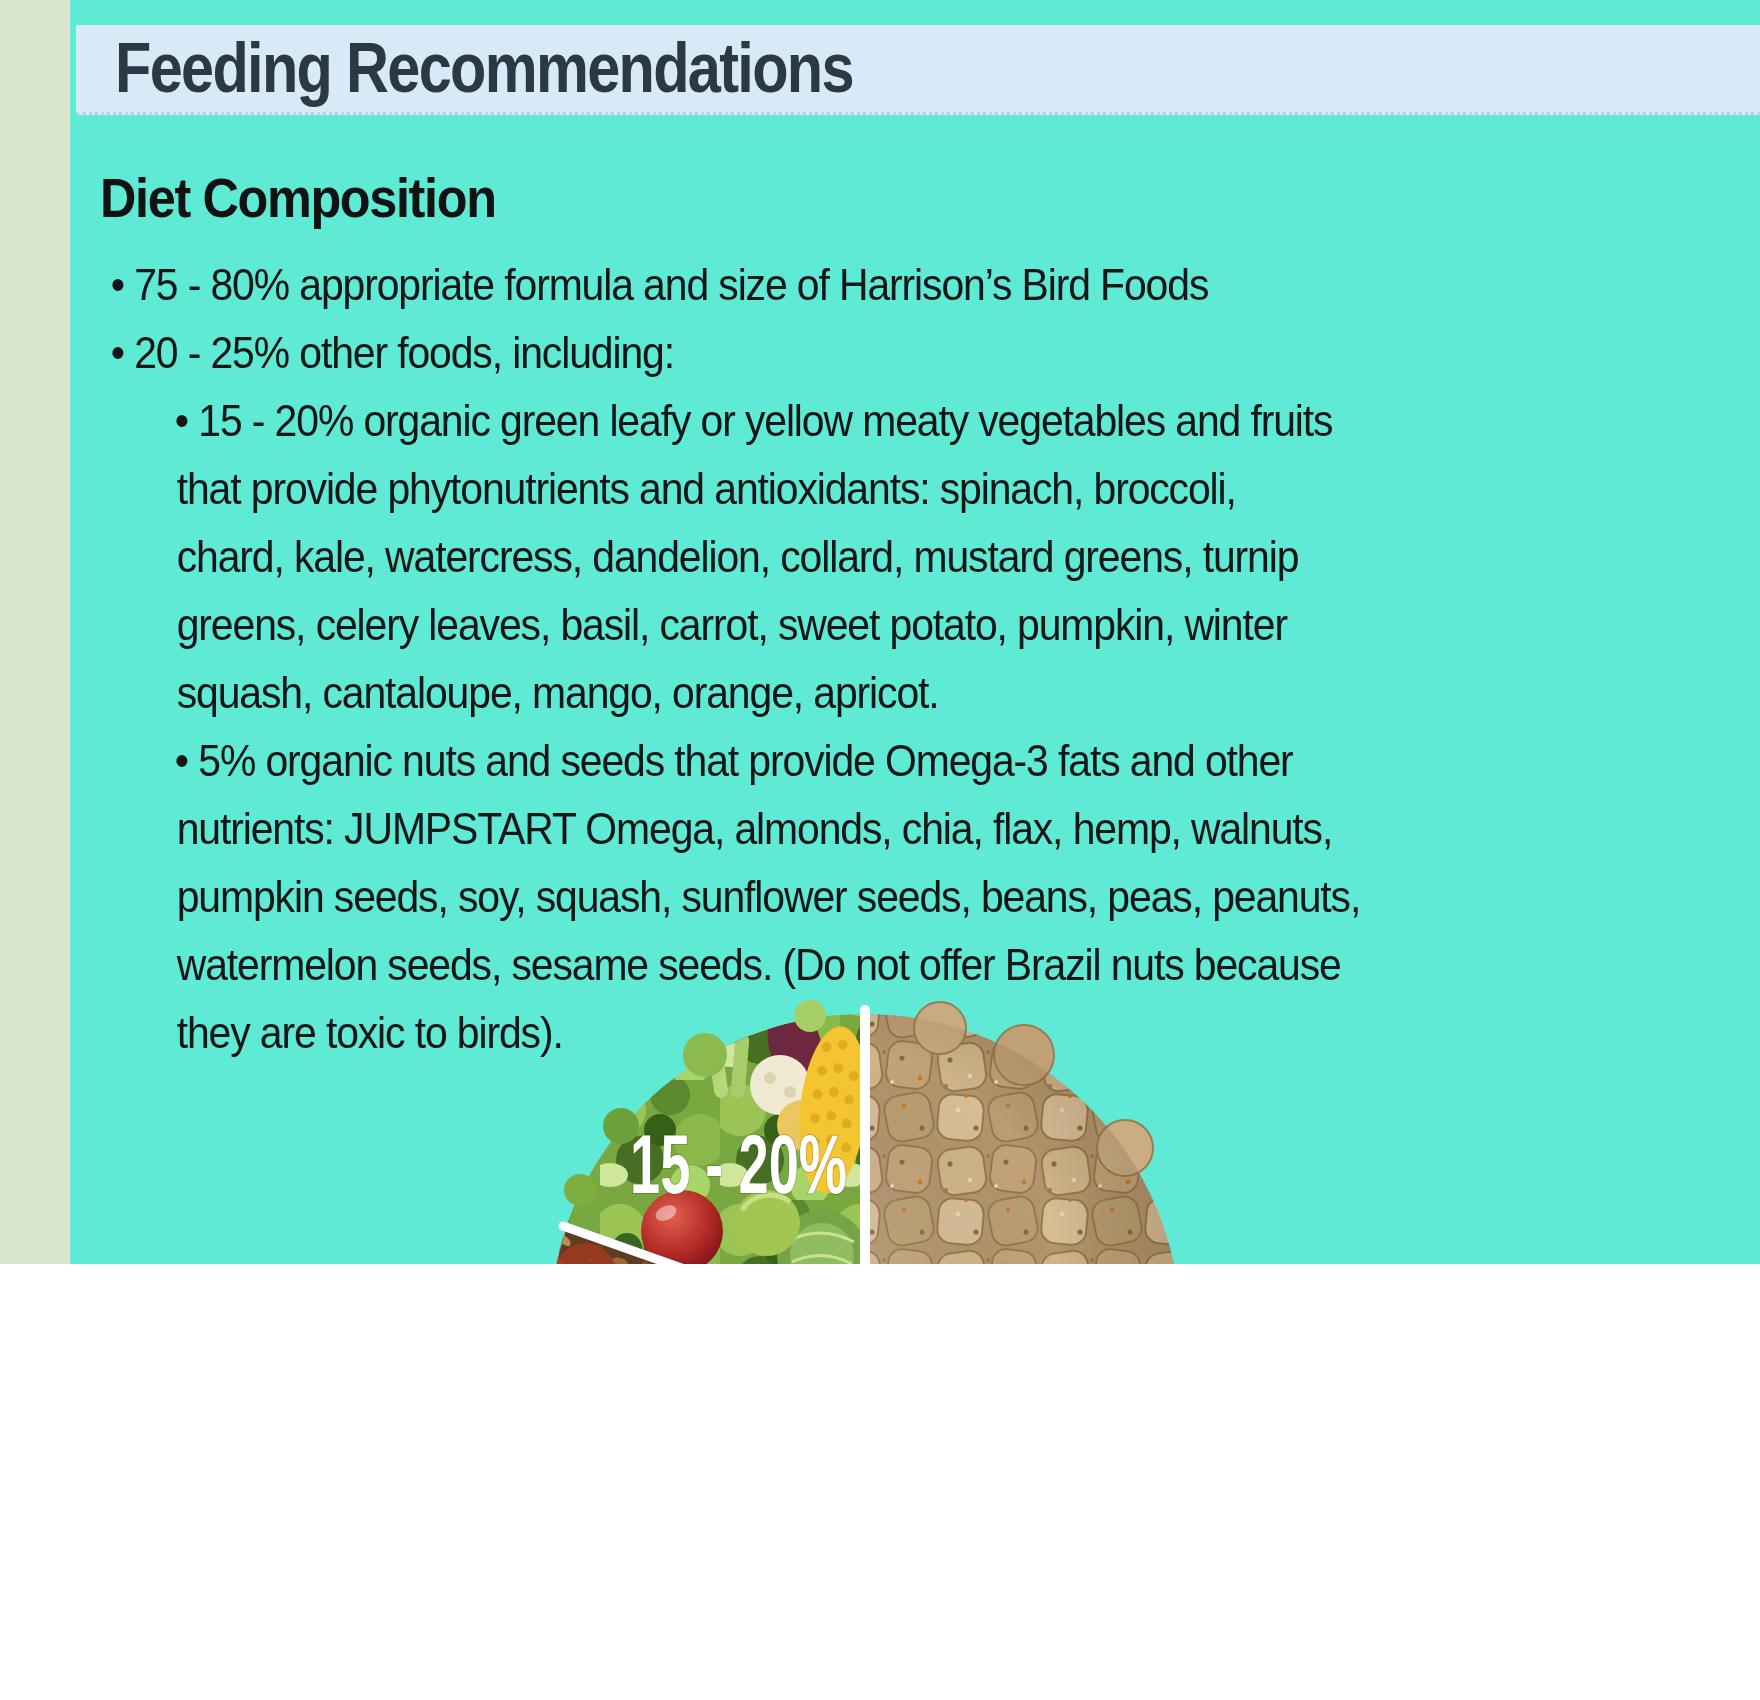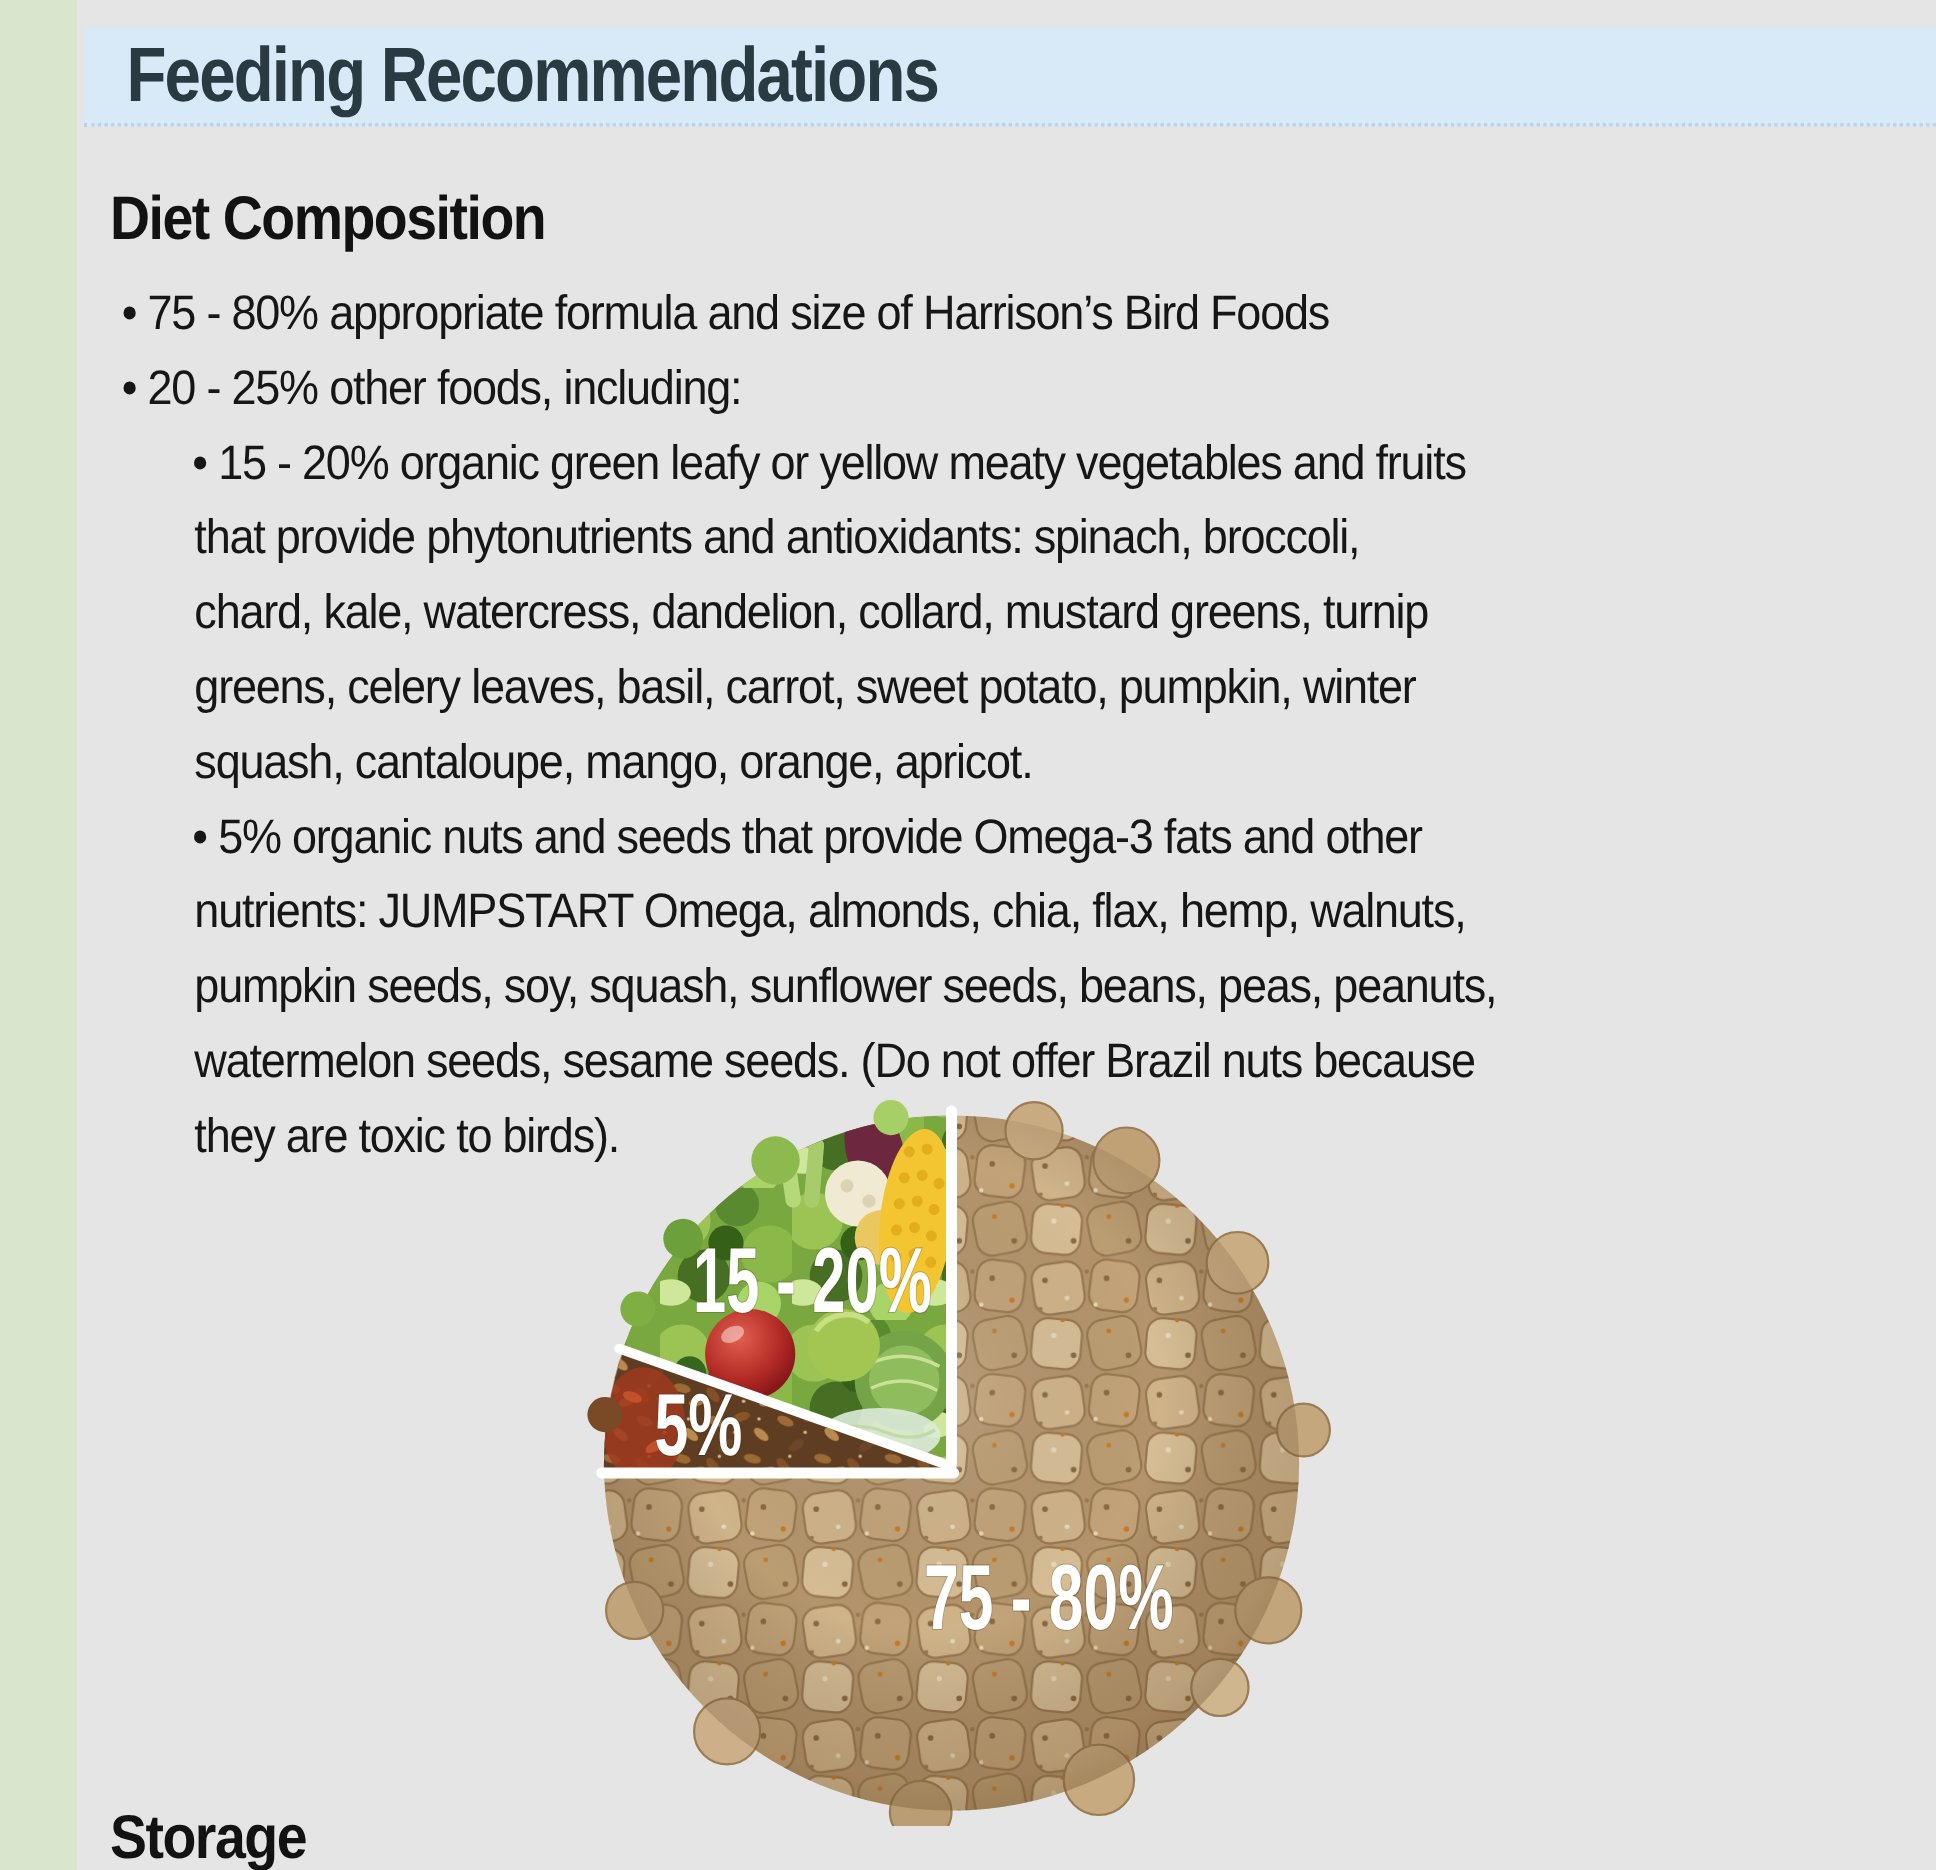--- a/index.html
+++ b/index.html
@@ -1,17 +1,17 @@
 <!DOCTYPE html>
 <html><head>
 <meta charset="utf-8">
 <style>
   html,body { margin:0; padding:0; background:#ffffff; }
   .page {
-    position:relative; width:1760px; height:1700px; background:#e5e5e5;
+    position:relative; width:1760px; height:1264px; background:#5eead4;
     overflow:hidden; font-family:"Liberation Sans", sans-serif;
   }
   .stripe { position:absolute; left:0; top:0; width:70px; height:1700px; background:#d9e6cd; }
   .band {
     position:absolute; left:76px; top:25px; width:1684px; height:90px;
     background:#d8eaf8; border-bottom:3px dotted #b7d2e9; box-sizing:border-box;
   }
   .band-title {
     position:absolute; left:39px; top:8px; font-size:70px; font-weight:bold;
     color:#2a3a42; letter-spacing:-2px; white-space:nowrap;

